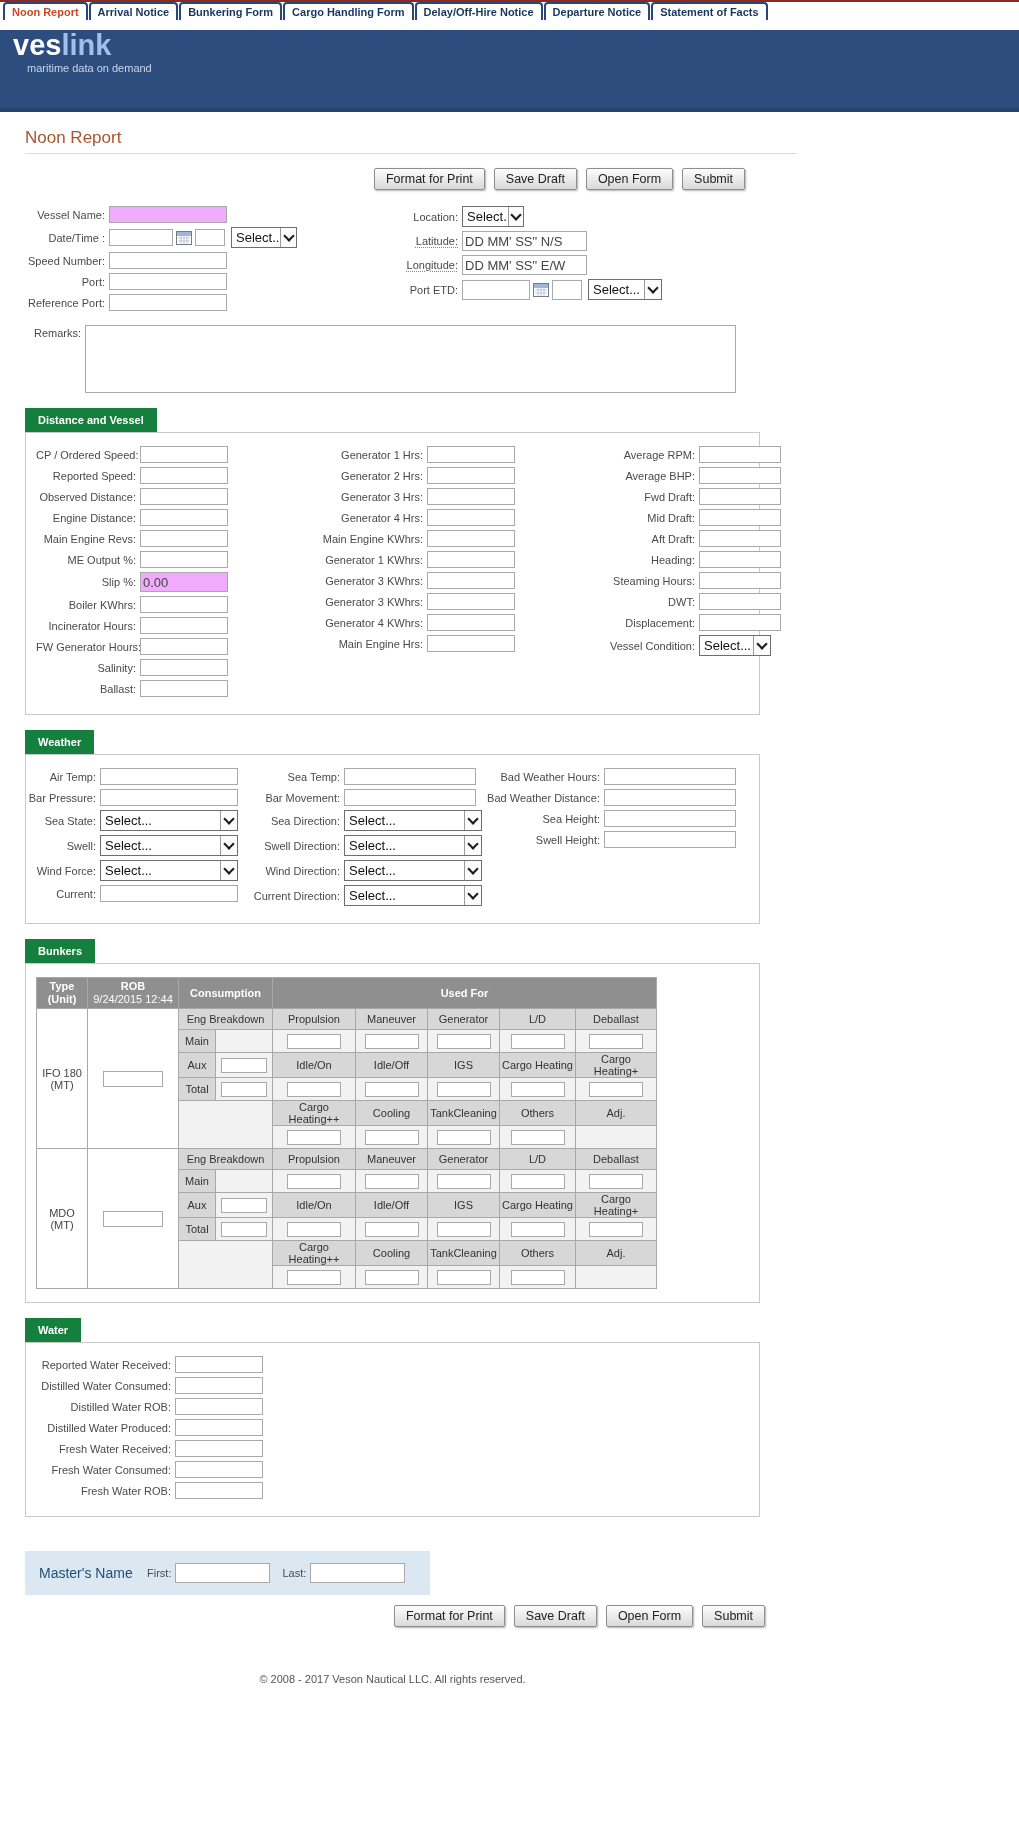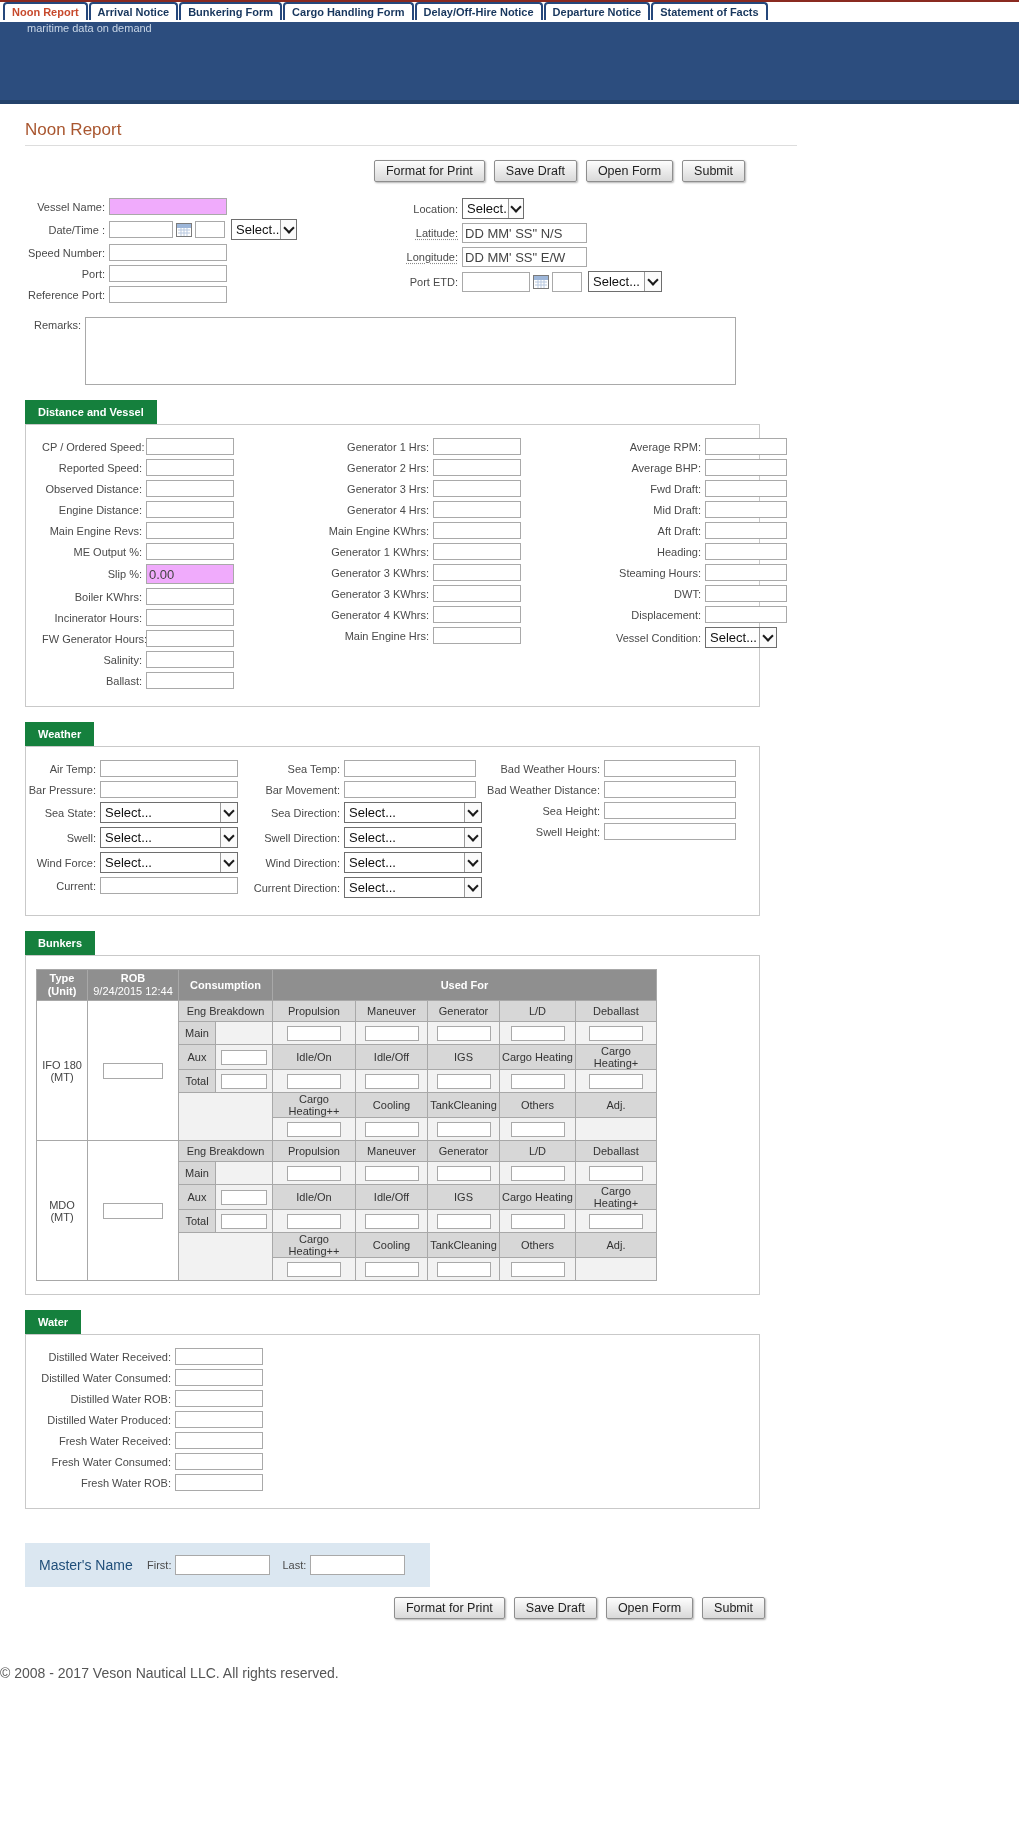--- a/index.html
+++ b/index.html
@@ -48,21 +48,21 @@
   .remarksrow{display:flex;margin:10px 0 0 25px}
   .remarksrow .lb{width:56px;padding-top:2px}
   .remarks{width:645px;height:62px;border:1px solid #a9a9a9;resize:none;overflow-y:scroll;
            font-family:"Liberation Sans",sans-serif;font-size:11px}
   
   .sec{margin:15px 0 0 25px;width:735px}
   .sec-tab{display:inline-block;background:#15803d;color:#fff;font-weight:bold;font-size:11px;padding:6px 13px}
   .sec-box{border:1px solid #c9c9c9;padding:13px 0}
   .cols{display:flex}
   
-  .dcol1{margin-left:16px}.dcol1 .lb{width:100px}.dcol1 .in{width:88px}
+  .dcol1{margin-left:10px}.dcol1 .lb{width:100px}.dcol1 .in{width:88px}
   .dcol2{margin-left:55px}.dcol2 .lb{width:140px}.dcol2 .in{width:88px}
   .dcol3{margin-left:50px}.dcol3 .lb{width:130px}.dcol3 .in{width:82px}
   
   .wcol1{margin-left:0}.wcol1 .lb{width:70px}.wcol1 .in{width:138px}.wcol1 .select{width:138px}
   .wcol2{margin-left:12px}.wcol2 .lb{width:90px}.wcol2 .in{width:132px}.wcol2 .select{width:138px}
   .wcol3{margin-left:0}.wcol3 .lb{width:118px}.wcol3 .in{width:132px}
   
   .roblabel{margin:0 0 5px 10px}
   table.btab{border-collapse:collapse;margin-left:10px;background:#f2f2f2}
   .btab th,.btab td{border:1px solid #a8a8a8;font-weight:normal;font-size:11px;padding:0 2px;text-align:center}
@@ -80,38 +80,39 @@
   .btab .ri{width:60px;height:16px;border:1px solid #a9a9a9;box-sizing:border-box}
   
   .tcol1{margin-left:10px}.tcol1 .lb{width:135px}.tcol1 .in{width:88px}
   .tcol2{margin-left:35px}.tcol2 .lb{width:225px}.tcol2 .in{width:90px}
   .chk{width:13px;height:13px;margin:0}
   
   .master{margin:34px 0 0 25px;width:405px;height:44px;background:#dbe7f1;display:flex;align-items:center}
   .master .mt{color:#1f4e79;font-size:14px;margin-left:14px;width:108px;flex:none}
   .master .lb2{color:#4a4a4a;padding-right:4px}
   .master .in{width:95px;height:20px}
-  .footer{width:797px;text-align:left;padding-right:12px;box-sizing:border-box;margin-top:46px;font-size:14px;color:#555}
+  .footer{width:797px;text-align:center;padding-right:12px;box-sizing:border-box;margin-top:46px;font-size:11px;color:#555}
 </style>
 </head>
 <body>
 
 <div class="topline"></div>
 
 <div class="tabs">
   <div class="tab active">Noon Report</div>
   <div class="tab">Arrival Notice</div>
   <div class="tab">Bunkering Form</div>
   <div class="tab">Cargo Handling Form</div>
   <div class="tab">Delay/Off-Hire Notice</div>
   <div class="tab">Departure Notice</div>
   <div class="tab">Statement of Facts</div>
 </div>
 
 <div class="hdr">
+  <div class="logo"><span class="v">ves</span><span class="l">link</span></div>
   <div class="tagline">maritime data on demand</div>
 </div>
 
 <div class="titlewrap">
   <h1 class="title">Noon Report</h1>
 </div>
 
 <div class="toolbar">
   <button class="btn">Format for Print</button>
   <button class="btn">Save Draft</button>
@@ -625,21 +626,21 @@
     </table>
   </div>
 </div>
 
 <div class="sec">
   <div class="sec-tab">Water</div>
   <div class="sec-box">
     <div class="cols">
       <div class="tcol1">
         <div class="frow">
-            <span class="lb">Distilled Water Received:</span>
+            <span class="lb">Reported Water Received:</span>
             <input class="in" style="">
           </div>
         <div class="frow">
             <span class="lb">Distilled Water Consumed:</span>
             <input class="in" style="">
           </div>
         <div class="frow">
             <span class="lb">Distilled Water ROB:</span>
             <input class="in" style="">
           </div>

